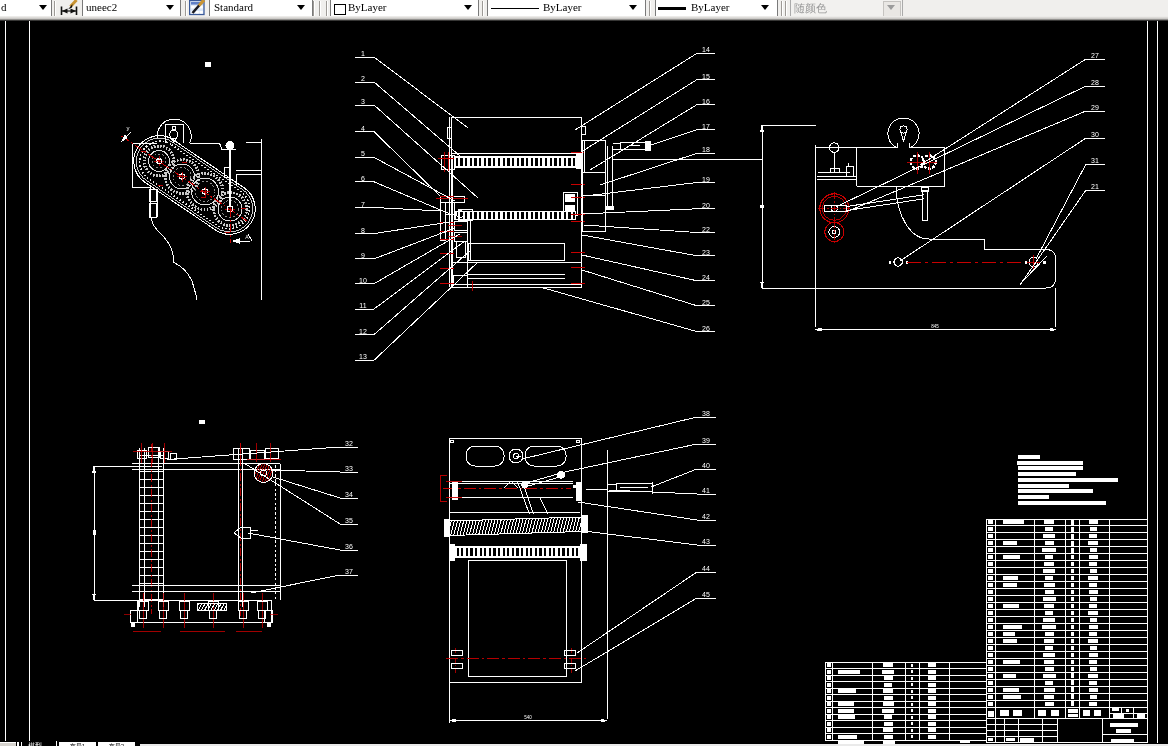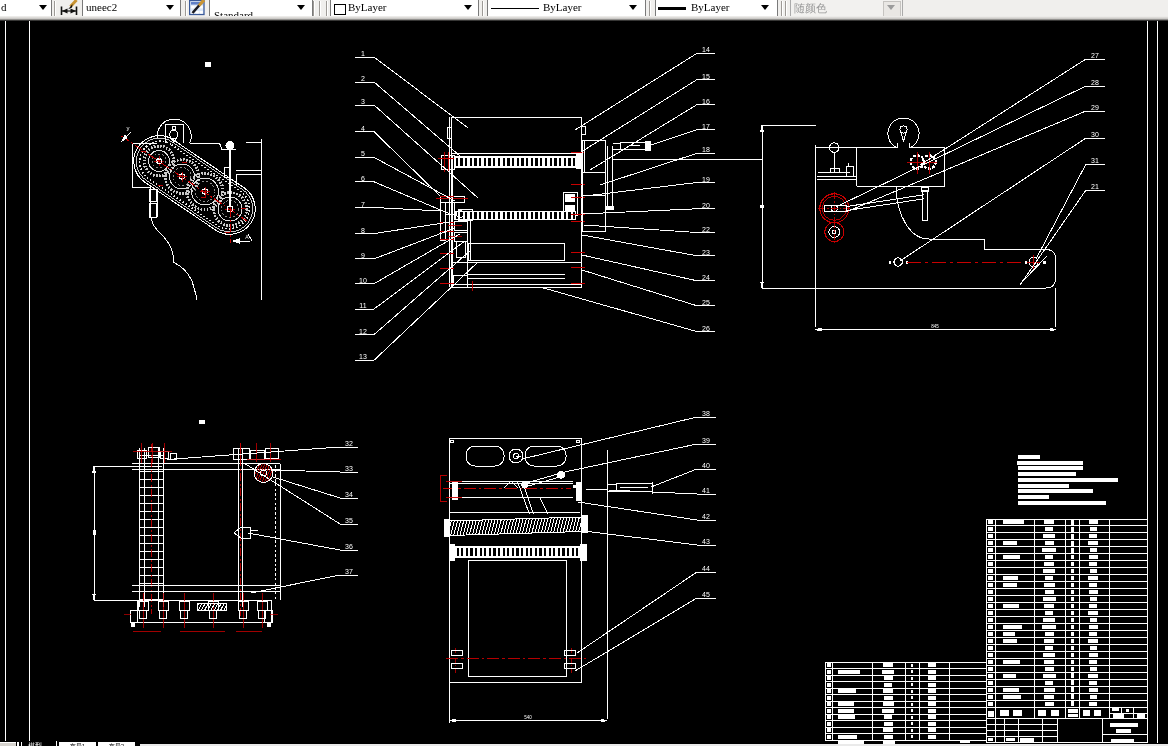--- a/index.html
+++ b/index.html
@@ -958,21 +958,21 @@
 <rect x="2.2" y="5.8" width="3.4" height="2.6" fill="#fff"></rect>
         <rect x="6.4" y="5.8" width="3.4" height="2.6" fill="#fff"></rect>
         <rect x="10.6" y="5.8" width="3.2" height="2.6" fill="#fff"></rect>
 <rect x="2.2" y="11" width="3.4" height="2.6" fill="#fff"></rect>
         <rect x="6.4" y="11" width="3.4" height="2.6" fill="#fff"></rect>
         <rect x="10.6" y="11" width="3.2" height="2.6" fill="#fff"></rect>
 <path d="M3.5,13 L10.5,5" stroke="#1a1a22" stroke-width="2.6"></path>
 <path d="M10,5.5 L15,0" stroke="#c99433" stroke-width="3.2"></path>
 </svg>
 <div style="position:absolute;left:209px;top:0;width:102px;height:16px;background:#fff;border:1px solid #7a7a7a;border-top:none"></div>
-      <div style="position:absolute;left:214px;top:9px;font:11px 'Liberation Serif', serif;color:#000">Standard</div>
+      <div style="position:absolute;left:214px;top:1px;font:11px 'Liberation Serif', serif;color:#000">Standard</div>
 <div style="position:absolute;left:297px;top:5px;width:0;height:0;border-left:4.5px solid transparent;border-right:4.5px solid transparent;border-top:5px solid #000"></div>
 <div style="position:absolute;left:313px;top:1px;width:1px;height:15px;background:#9d9a96"></div>
       <div style="position:absolute;left:314px;top:1px;width:1px;height:15px;background:#fff"></div>
 <div style="position:absolute;left:319px;top:1px;width:1px;height:15px;background:#9d9a96"></div>
       <div style="position:absolute;left:320px;top:1px;width:1px;height:15px;background:#fff"></div>
 <div style="position:absolute;left:326px;top:1px;width:1px;height:15px;background:#9d9a96"></div>
       <div style="position:absolute;left:327px;top:1px;width:1px;height:15px;background:#fff"></div>
 <div style="position:absolute;left:330px;top:0;width:147px;height:16px;background:#fff;border:1px solid #7a7a7a;border-top:none"></div>
       <div style="position:absolute;left:348px;top:1px;font:11px 'Liberation Serif', serif;color:#000">ByLayer</div>
 <div style="position:absolute;left:334px;top:3.5px;width:9.5px;height:9.5px;background:#fff;border:1.2px solid #000"></div>

